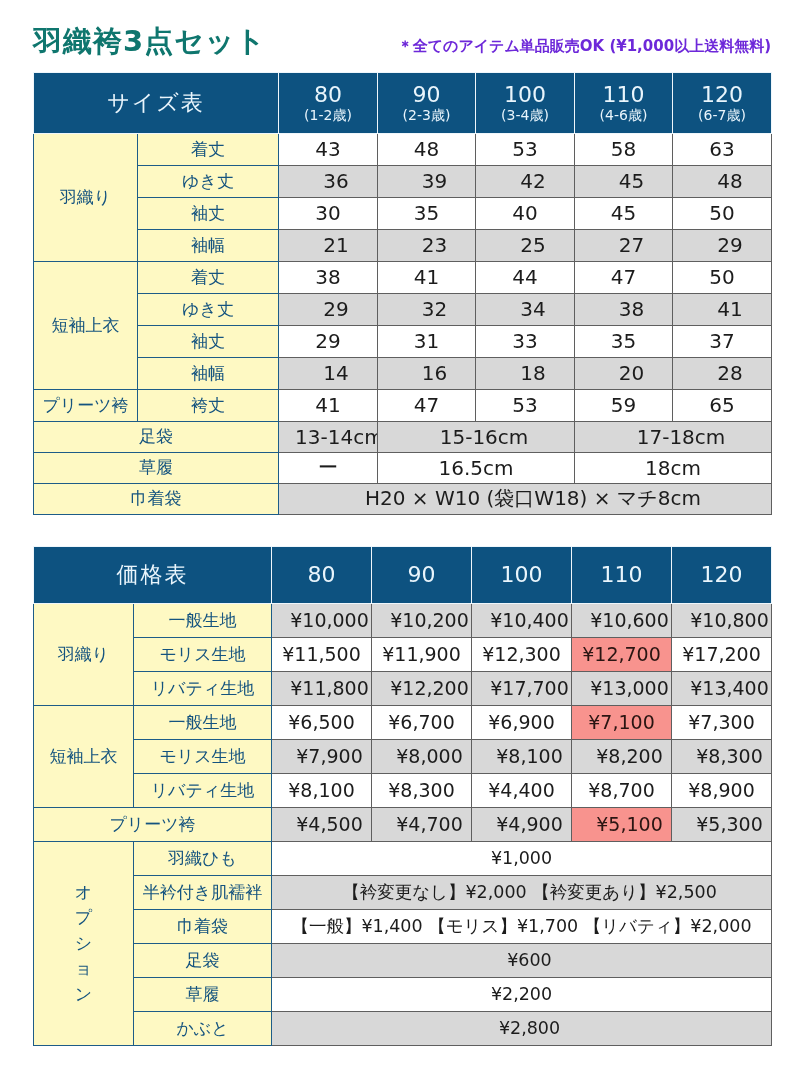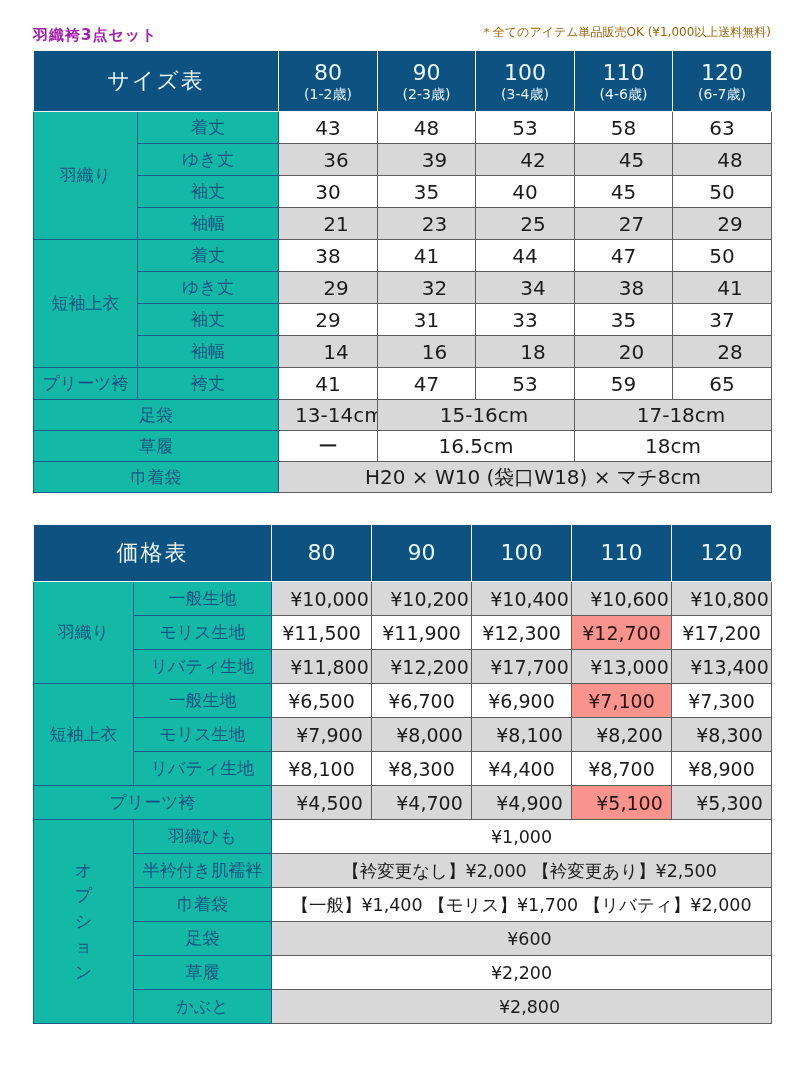--- a/index.html
+++ b/index.html
@@ -2,37 +2,37 @@
 <html><head>
 <meta charset="utf-8">
 <style>
   html,body{margin:0;padding:0;background:#ffffff;}
   .page{
     width:804px;height:1080px;background:#ffffff;position:relative;
     font-family:"DejaVu Sans","Liberation Sans",sans-serif;
     -webkit-font-smoothing:antialiased;
   }
   .topbar{display:flex;justify-content:space-between;align-items:flex-end;margin:0 33px;padding-top:24px;}
-  .title{font-size:15px;font-weight:bold;color:#a21caf;letter-spacing:1px;line-height:1.2;}
-  .note{font-size:12px;font-weight:400;color:#a16207;padding-bottom:3px;}
+  .title{font-size:29px;font-weight:bold;color:#0f766e;letter-spacing:1px;line-height:1.2;}
+  .note{font-size:15px;font-weight:700;color:#6d28d9;padding-bottom:3px;}
 
   table.tbl{border-collapse:collapse;table-layout:fixed;width:738px;margin-left:33px;}
-  .size-tbl{margin-top:6px;}
+  .size-tbl{margin-top:13px;}
   .price-tbl{margin-top:31px;}
   th,td{padding:0;text-align:center;vertical-align:middle;overflow:hidden;white-space:nowrap;}
 
   thead th{background:#0d5280;color:#e9f5fc;font-weight:500;border:1px solid #eef6fb;}
   .size-tbl thead tr{height:61px;}
   .price-tbl thead tr{height:57px;}
   .th-title{font-size:22px;letter-spacing:2px;}
   .num{font-size:22px;line-height:1.2;}
   .age{font-size:14px;line-height:1.1;}
   .price-tbl .num{line-height:1;}
 
-  .lbl{background:#14b8a6;color:#14537f;border:1px solid #1d5c88;font-size:17px;font-weight:500;}
+  .lbl{background:#fef9c3;color:#14537f;border:1px solid #1d5c88;font-size:17px;font-weight:500;}
   .val{border:1px solid #5f5f5f;color:#1c1c1c;background:#ffffff;font-size:20px;}
   .price-tbl .val{font-size:19px;}
   .price-tbl .opt-val{font-size:17.5px;}
   tr.g td.val{background:#d8d8d8;padding-left:16px;}
   td.hl{background:#f8938e !important;color:#2a1512;}
 
   .size-tbl tbody tr{height:32px;}
   .size-tbl tbody tr.extra{height:31px;}
   .price-tbl tbody tr{height:34px;}
 

